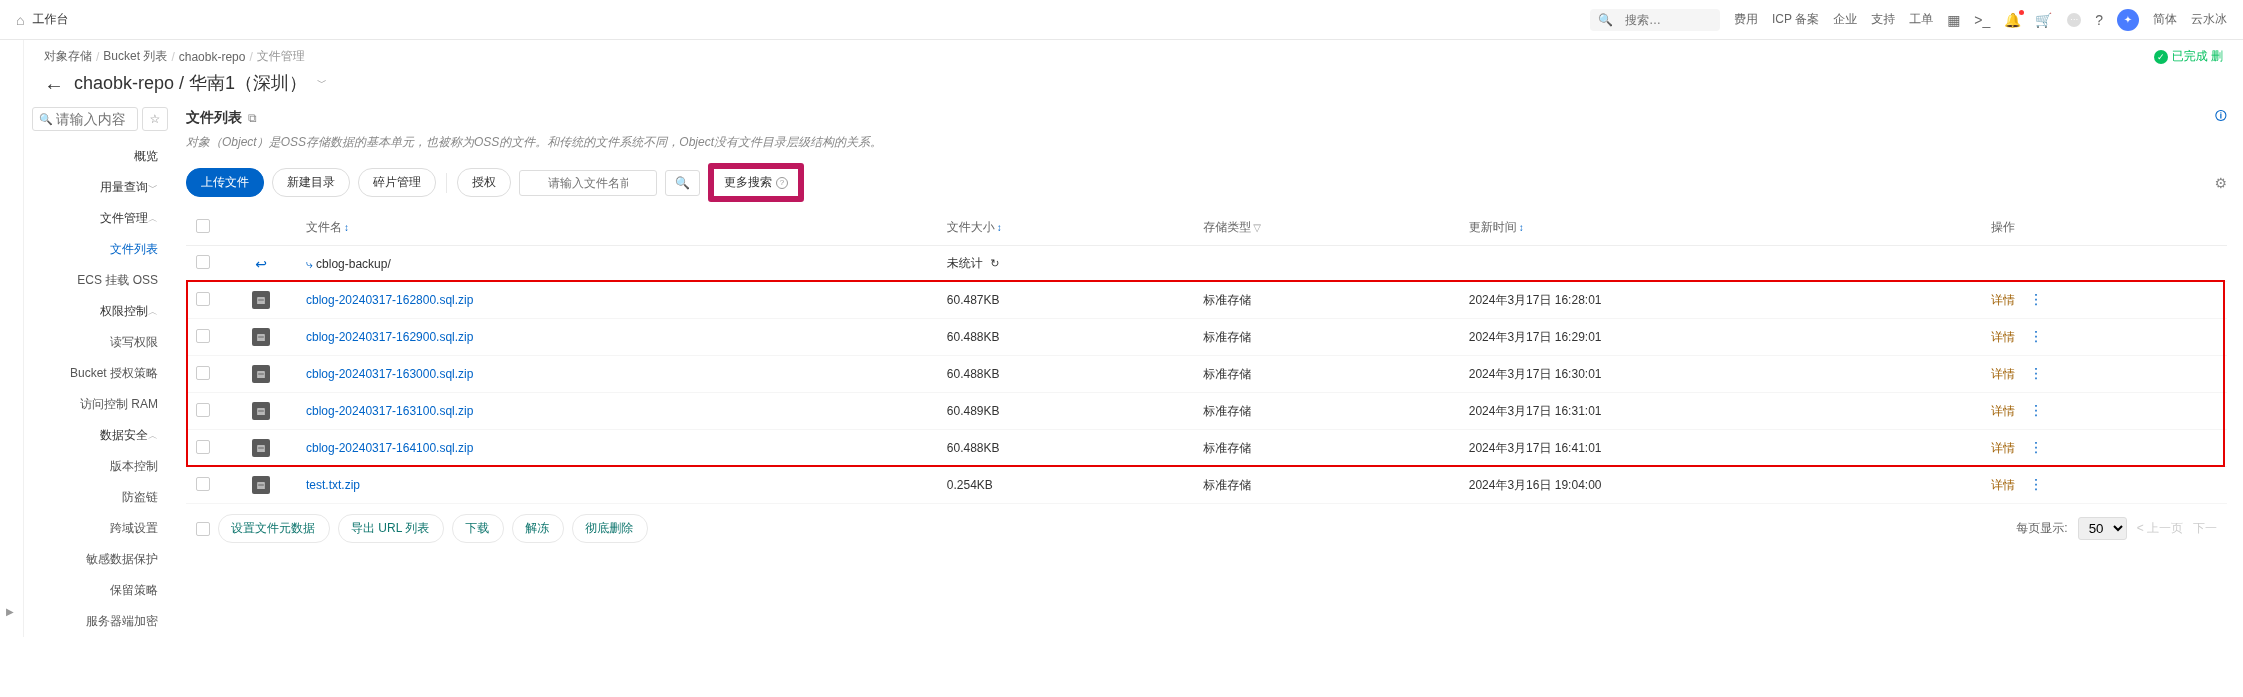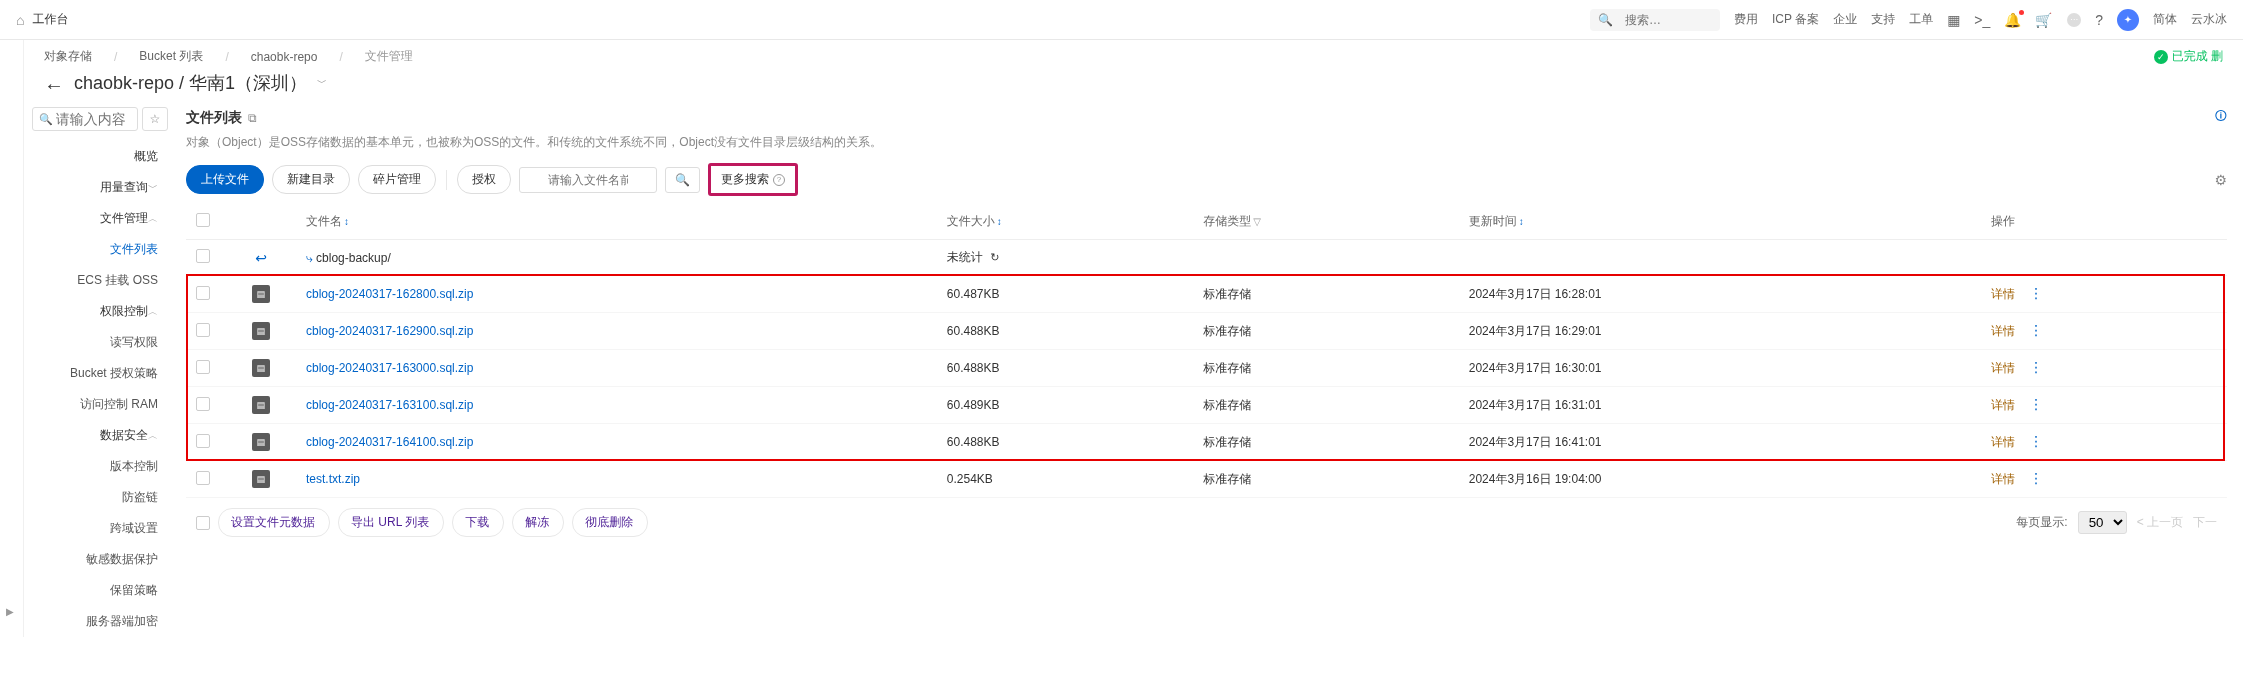--- a/index.html
+++ b/index.html
@@ -15,21 +15,21 @@
     .top-icon { font-size: 14px; cursor: pointer; color: #666; }
     .avatar { width: 22px; height: 22px; border-radius: 50%; background: #4a7dff; display: flex; align-items: center; justify-content: center; color: #fff; font-size: 10px; }
     .more-btn { width: 14px; height: 14px; border-radius: 50%; background: #ddd; display: flex; align-items: center; justify-content: center; color: #fff; font-size: 8px; cursor: pointer; }
     
     .body-layout { display: flex; }
     .left-gutter { width: 24px; border-right: 1px solid #f0f0f0; min-height: 440px; position: relative; }
     .gutter-toggle { position: absolute; bottom: 20px; left: 6px; color: #999; font-size: 10px; cursor: pointer; }
     
     .main-area { flex: 1; }
     .breadcrumb-row { display: flex; align-items: center; padding: 8px 20px 0; }
-    .breadcrumb { display: flex; align-items: center; gap: 22px; font-size: 12px; color: #666; }
+    .breadcrumb { display: flex; align-items: center; gap: 4px; font-size: 12px; color: #666; }
     .breadcrumb .crumb { cursor: pointer; }
     .breadcrumb .crumb-sep { color: #ccc; }
     .breadcrumb .crumb-current { color: #999; }
     .status-right { margin-left: auto; display: flex; align-items: center; gap: 4px; font-size: 12px; color: #07c160; }
     .status-dot { width: 14px; height: 14px; border-radius: 50%; background: #07c160; color: #fff; display: flex; align-items: center; justify-content: center; font-size: 9px; }
     
     .title-row { display: flex; align-items: center; padding: 6px 20px 12px; gap: 10px; }
     .back-arrow { font-size: 20px; cursor: pointer; color: #333; font-weight: bold; }
     .page-title { font-size: 18px; font-weight: 500; }
     .caret-down { font-size: 10px; color: #888; cursor: pointer; }
@@ -44,29 +44,29 @@
     .side-item.l1 { font-weight: 500; }
     .side-item.l2 { padding-left: 22px; color: #555; }
     .side-item.active { color: #0064c8; }
     .side-chevron { font-size: 10px; color: #999; }
     
     .content { flex: 1; padding: 0 16px 0 10px; }
     .section-header { display: flex; align-items: center; gap: 6px; margin-bottom: 6px; }
     .section-title { font-size: 14px; font-weight: 600; }
     .copy-icon { font-size: 12px; color: #888; cursor: pointer; }
     .help-right { margin-left: auto; font-size: 12px; color: #0064c8; cursor: pointer; }
-    .section-desc { font-size: 12px; color: #888; margin-bottom: 12px; }
+    .section-desc { font-size: 12px; color: #888; margin-bottom: 12px; font-style: italic; }
     
     .toolbar { display: flex; align-items: center; gap: 8px; margin-bottom: 8px; flex-wrap: wrap; }
     .btn { border: 1px solid #ddd; background: #fff; padding: 5px 14px; border-radius: 14px; cursor: pointer; font-size: 12px; color: #333; }
     .btn.primary { background: #0064c8; border-color: #0064c8; color: #fff; }
     .btn-divider { width: 1px; height: 20px; background: #e8e8e8; margin: 0 2px; }
     .prefix-input { border: 1px solid #ddd; border-radius: 3px; padding: 5px 28px; width: 138px; font-size: 12px; outline: none; }
     .search-btn { border: 1px solid #ddd; border-radius: 3px; padding: 5px 9px; cursor: pointer; background: #fff; font-size: 12px; }
-    .more-search { border: 3px solid #be185d; background: #fff; padding: 5px 10px; border-radius: 3px; cursor: pointer; font-size: 12px; display: flex; align-items: center; gap: 4px; }
+    .more-search { border: 6px solid #be185d; background: #fff; padding: 5px 10px; border-radius: 3px; cursor: pointer; font-size: 12px; display: flex; align-items: center; gap: 4px; }
     .help-circle { width: 12px; height: 12px; border: 1px solid #999; border-radius: 50%; font-size: 8px; display: flex; align-items: center; justify-content: center; color: #999; }
     .settings-right { margin-left: auto; font-size: 14px; color: #888; cursor: pointer; }
     
     .table { width: 100%; border-collapse: collapse; }
     .table th { text-align: left; padding: 9px 10px; font-weight: 400; color: #666; font-size: 12px; border-bottom: 1px solid #eee; background: #fff; }
     .table td { padding: 9px 10px; border-bottom: 1px solid #f5f5f5; font-size: 12px; color: #333; }
     .table .checkbox-cell { width: 40px; }
     .table .icon-cell { width: 70px; text-align: center; color: #666; }
     .sort-icon { color: #0064c8; font-size: 10px; margin-left: 2px; }
     .filter-icon { color: #999; font-size: 10px; margin-left: 2px; }
@@ -76,21 +76,21 @@
     .file-badge { display: inline-flex; width: 18px; height: 18px; background: #5a5a5a; color: #fff; border-radius: 2px; align-items: center; justify-content: center; font-size: 9px; }
     .back-icon { color: #0064c8; font-size: 14px; }
     .more-dots { color: #0064c8; cursor: pointer; font-size: 14px; }
     .refresh-mini { margin-left: 4px; font-size: 11px; cursor: pointer; }
     .checkbox-mock { width: 14px; height: 14px; border: 1px solid #ccc; border-radius: 2px; display: inline-block; }
     
     .highlight-box { position: absolute; border: 2px solid #e60000; pointer-events: none; }
     .table-wrap { position: relative; }
     
     .bottom-bar { display: flex; align-items: center; padding: 10px 10px 4px; gap: 8px; }
-    .btn.disabled { color: #4c1d95; cursor: not-allowed; border-color: #e8e8e8; padding-left: 12px; }
+    .btn.disabled { color: #0f766e; cursor: not-allowed; border-color: #e8e8e8; padding-left: 12px; }
     .pager { margin-left: auto; display: flex; align-items: center; gap: 10px; font-size: 12px; color: #666; }
     .pager select { border: 1px solid #ddd; padding: 2px 6px; border-radius: 3px; }
     .pager-btn { color: #ccc; cursor: pointer; }
     .bell-wrap { position: relative; }
     .badge-dot { position: absolute; top: -2px; right: -2px; width: 5px; height: 5px; background: #f33; border-radius: 50%; }
   </style>
 </head>
 <body>
 
 <div class="topbar">

